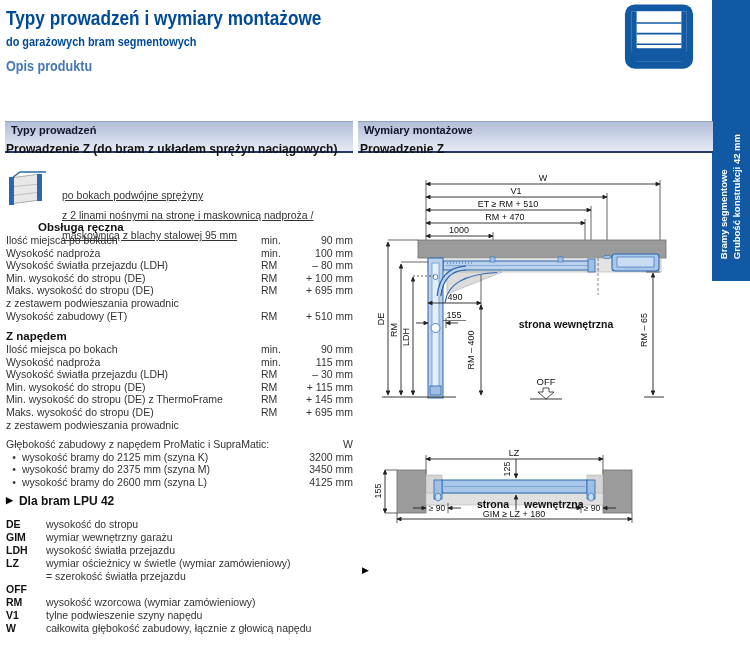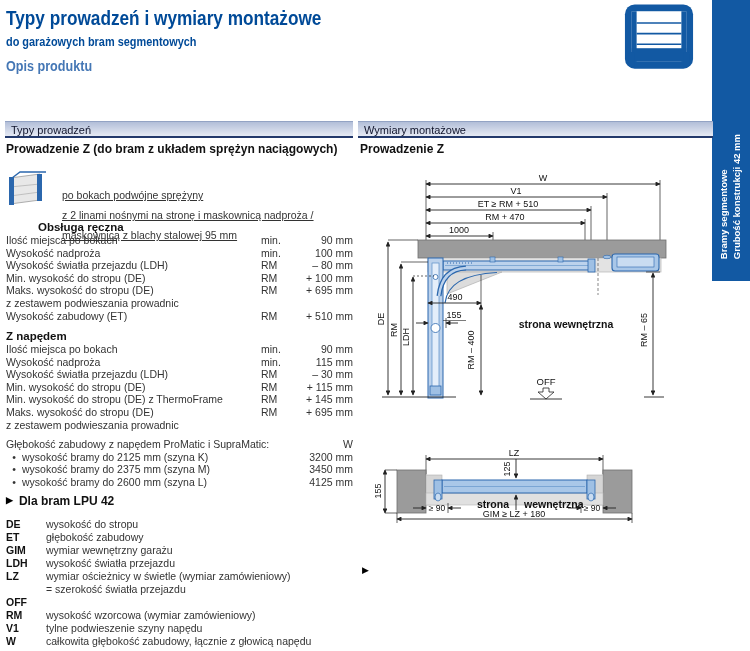--- a/index.html
+++ b/index.html
@@ -13,23 +13,23 @@
          transform:scaleX(.84);transform-origin:left top;white-space:nowrap;}
   .opis{left:6px;top:57px;font-size:15px;font-weight:bold;color:#4577b5;
          transform:scaleX(.84);transform-origin:left top;white-space:nowrap;}
   
   .side-tab{right:0;top:0;width:38px;height:281px;background:#1259a3;
             display:flex;align-items:flex-end;justify-content:center;}
   .side-tab .vtext{writing-mode:vertical-rl;transform:rotate(180deg);
             color:#fff;font-weight:bold;font-size:9.5px;line-height:1.35;
             padding-bottom:0;margin-bottom:22px;white-space:pre-line;text-align:left;}
   
-  .secbar{height:17px;background:linear-gradient(#b2bed8,#e6eaf4);
+  .secbar{height:32px;background:linear-gradient(#b2bed8,#e6eaf4);
           border-top:1px solid #93a3c4;border-bottom:2px solid #23396b;
-          font-size:11px;font-weight:normal;color:#10142b;line-height:16px;
+          font-size:11px;font-weight:bold;color:#10142b;line-height:16px;
           padding-left:6px;box-sizing:border-box;}
   .bar-left{left:5px;top:121px;width:348px;}
   .bar-right{left:358px;top:121px;width:355px;}
   .h-bold{font-size:12px;font-weight:bold;color:#111;}
   
   .lheading{left:6px;top:142px;width:347px;}
   .media{left:6px;top:168px;width:347px;display:flex;}
   .media .sketch{flex:0 0 48px;}
   .media .mtext{font-size:10.5px;line-height:20px;color:#333;white-space:pre-line;margin-left:8px;margin-top:17px;text-decoration:underline;}
   .sect-title{font-size:11.5px;font-weight:bold;color:#111;}
@@ -210,24 +210,20 @@
   <span class="arrow-glyph">▶</span>
   <span>Dla bram LPU 42</span>
 </div>
 
 <div class="abs legend" style="left:6px;top:518px;width:347px;">
   <div class="lrow">
       <span class="lterm">DE</span>
       <span class="ldesc">wysokość do stropu</span>
     </div>
   <div class="lrow">
-      <span class="lterm">ET</span>
-      <span class="ldesc">głębokość zabudowy</span>
-    </div>
-  <div class="lrow">
       <span class="lterm">GIM</span>
       <span class="ldesc">wymiar wewnętrzny garażu</span>
     </div>
   <div class="lrow">
       <span class="lterm">LDH</span>
       <span class="ldesc">wysokość światła przejazdu</span>
     </div>
   <div class="lrow">
       <span class="lterm">LZ</span>
       <span class="ldesc">wymiar ościeżnicy w świetle (wymiar zamówieniowy)

